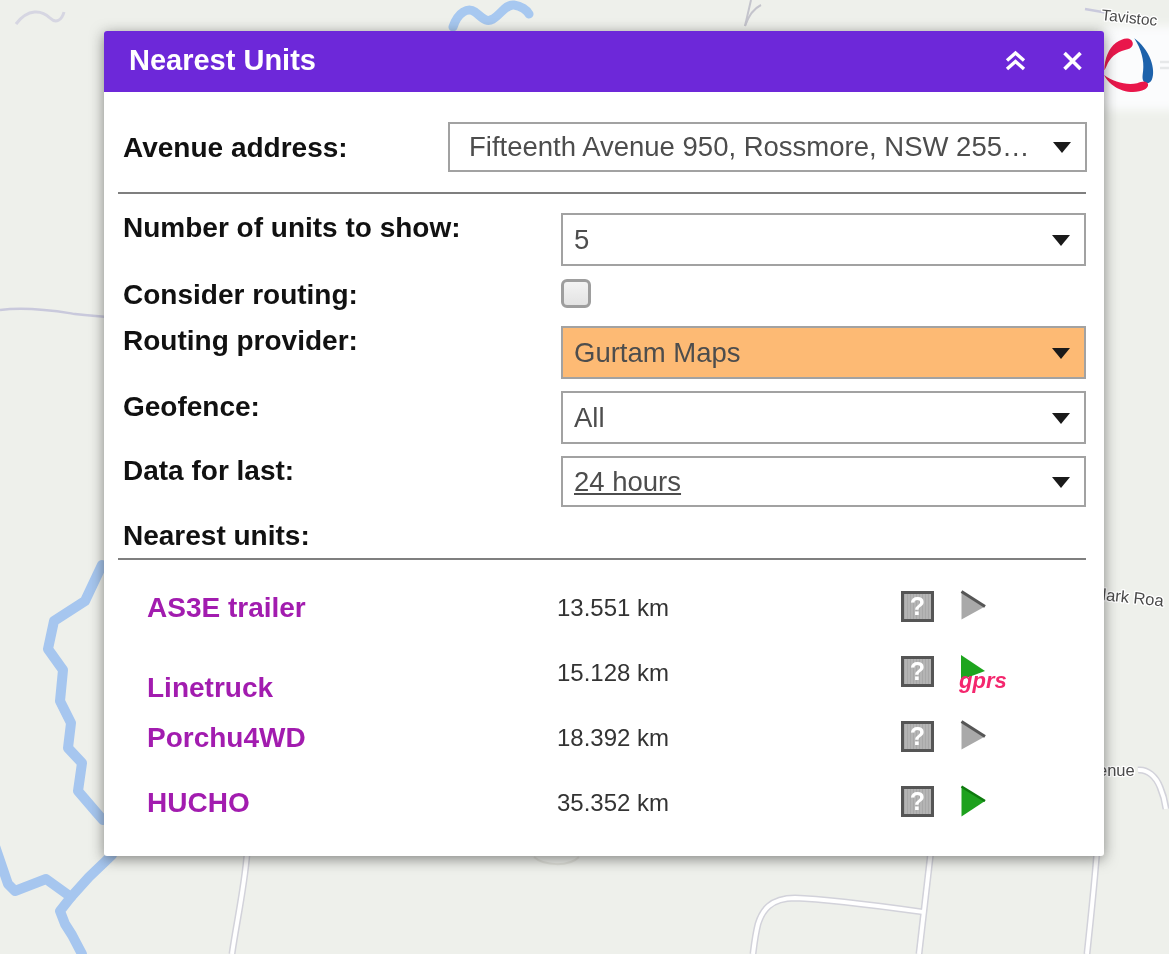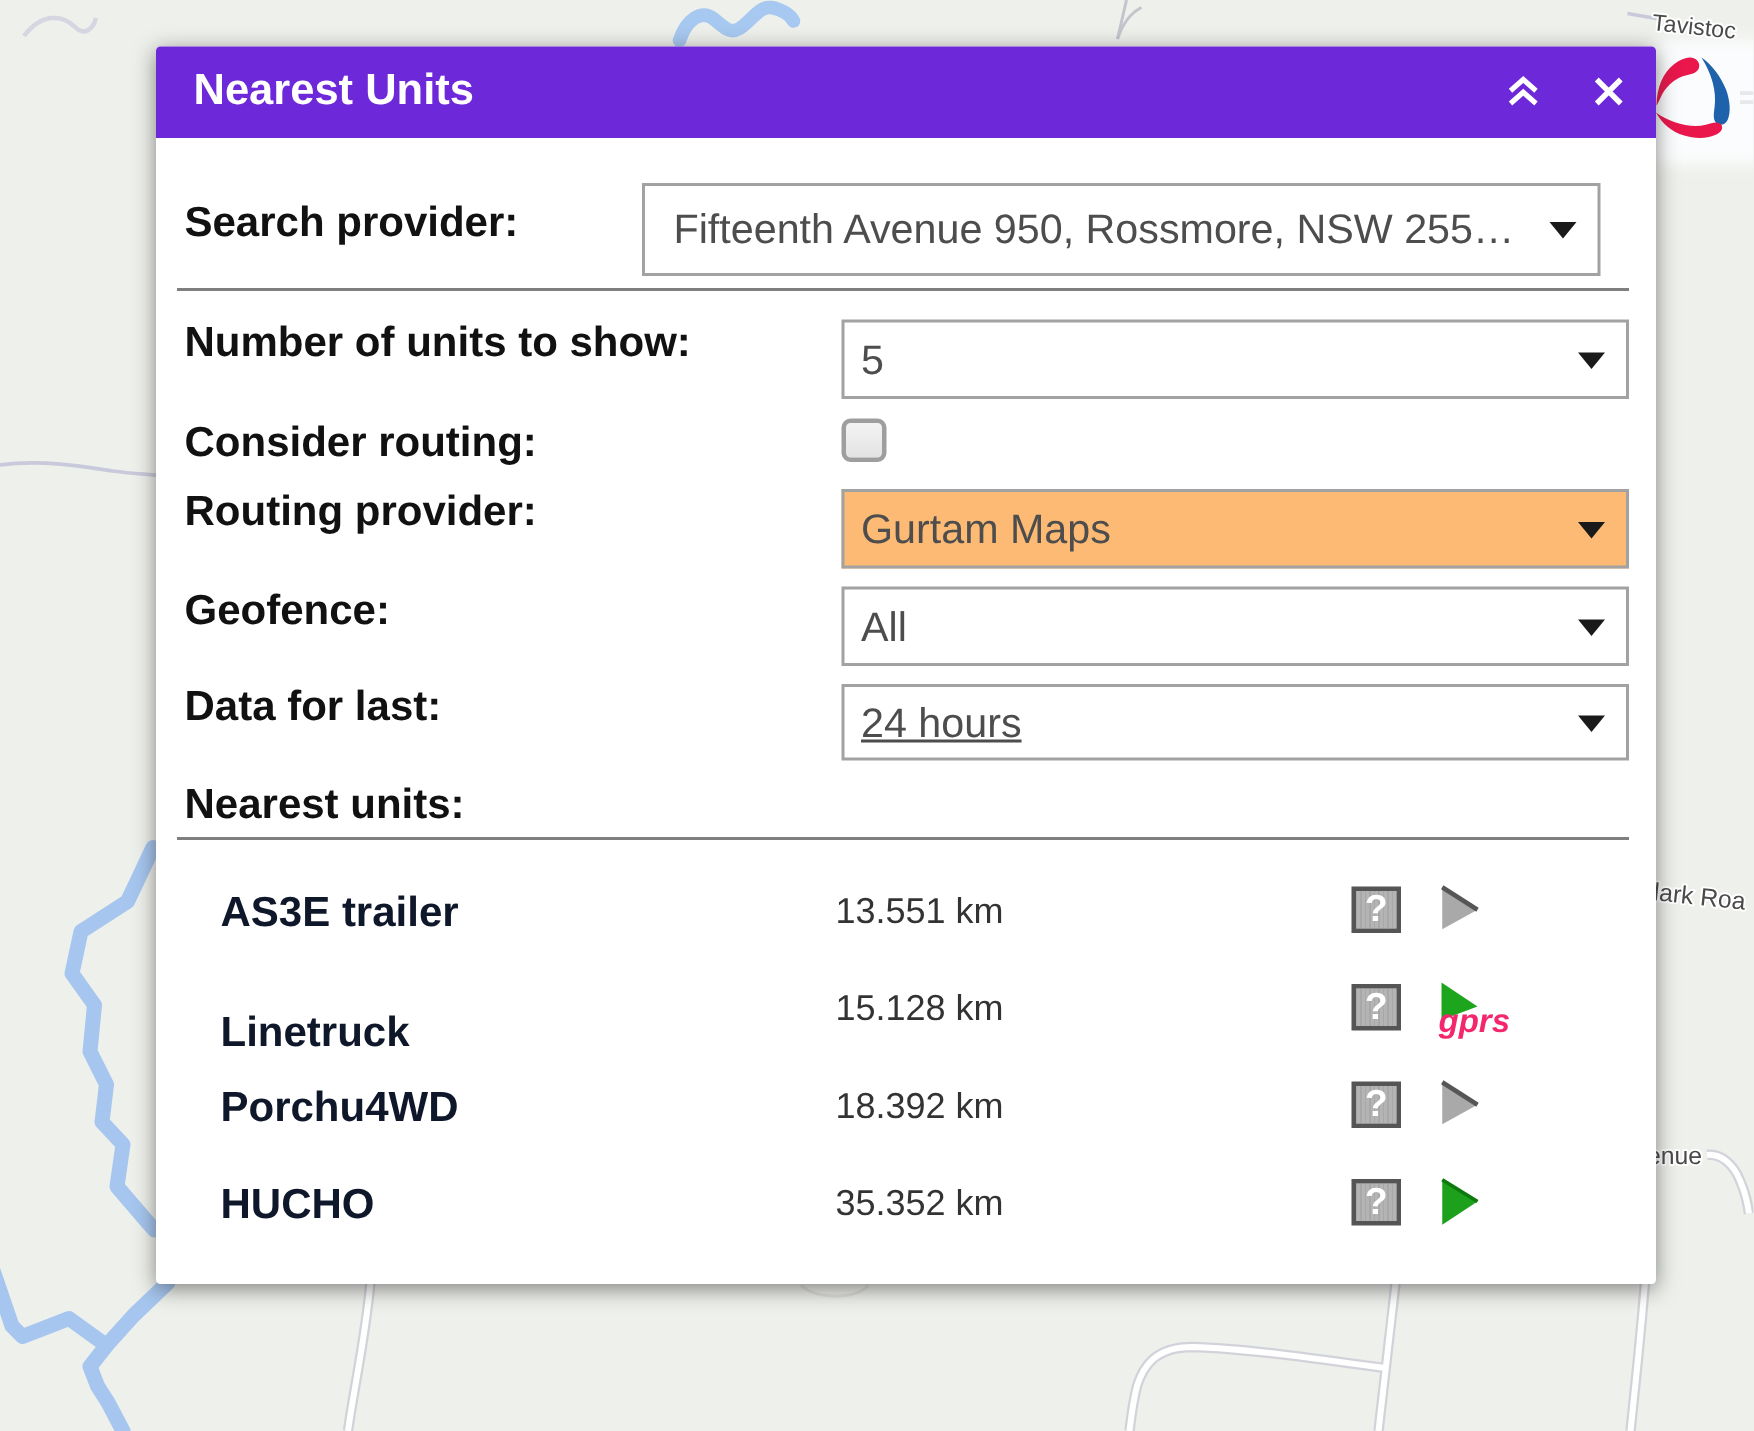--- a/index.html
+++ b/index.html
@@ -16,21 +16,21 @@
 .sel{position:absolute;background:#fff;border:2px solid #a2a2a2;box-sizing:border-box;}
 .sel .tx{position:absolute;left:19px;top:0;bottom:0;display:flex;align-items:center;
   font-size:27.5px;color:#4d4d4d;white-space:nowrap;}
 .sel .ar{position:absolute;right:14px;top:50%;margin-top:-5px;width:0;height:0;
   border-left:9px solid transparent;border-right:9px solid transparent;
   border-top:11px solid #1a1a1a;}
 .sep{position:absolute;left:14px;width:968px;height:2px;background:#7f7f7f;}
 #cbx{position:absolute;left:457px;top:248px;width:24px;height:23px;
   border:3px solid #9e9e9e;border-radius:6px;
   background:linear-gradient(#f3f3f3,#e3e3e3);}
-.uname{position:absolute;left:43px;font-size:28px;font-weight:bold;color:#0f172a;
+.uname{position:absolute;left:43px;font-size:28px;font-weight:bold;color:#a21caf;
   height:32px;line-height:32px;}
 .udist{position:absolute;left:453px;font-size:24px;color:#333;height:32px;line-height:32px;}
 .qbtn{position:absolute;left:797px;width:27px;height:25px;border:3px solid #555;
   background:repeating-linear-gradient(90deg,#a8a8a8 0 1px,#b4b4b4 1px 3px);
   color:#fff;font-size:25px;font-weight:bold;text-align:center;line-height:25px;}
 .icn{position:absolute;left:856px;}
 </style>
 </head>
 <body>
 <svg id="map" width="1169" height="954" viewBox="0 0 1169 954">
@@ -96,22 +96,22 @@
   <div id="tbar">
     <span class="t">Nearest Units</span>
     <svg style="position:absolute;left:901px;top:19px" width="21" height="22" viewBox="0 0 21 22">
       <path d="M2,10.5 L10.5,3 L19,10.5 M2,19 L10.5,11.5 L19,19" fill="none" stroke="#fff" stroke-width="3.4"></path>
     </svg>
     <svg style="position:absolute;left:958px;top:19px" width="21" height="22" viewBox="0 0 21 22">
       <path d="M2.5,3 L18.5,19 M18.5,3 L2.5,19" fill="none" stroke="#fff" stroke-width="3.6"></path>
     </svg>
   </div>
 
-  <div class="lab" style="left:19px;top:101px;">Search provider:</div>
-  <div class="sel" style="left:324px;top:91px;width:639px;height:62px;">
+  <div class="lab" style="left:19px;top:101px;">Avenue address:</div>
+  <div class="sel" style="left:344px;top:91px;width:639px;height:50px;">
     <span class="tx">Fifteenth Avenue 950, Rossmore, NSW 255…</span>
       <span class="ar"></span>
   </div>
 
   <div class="sep" style="top:161px;"></div>
 
   <div class="lab" style="left:19px;top:181px;">Number of units to show:</div>
   <div class="sel" style="left:457px;top:182px;width:525px;height:53px;">
     <span class="tx" style="left:11px;">5</span>
       <span class="ar"></span>

